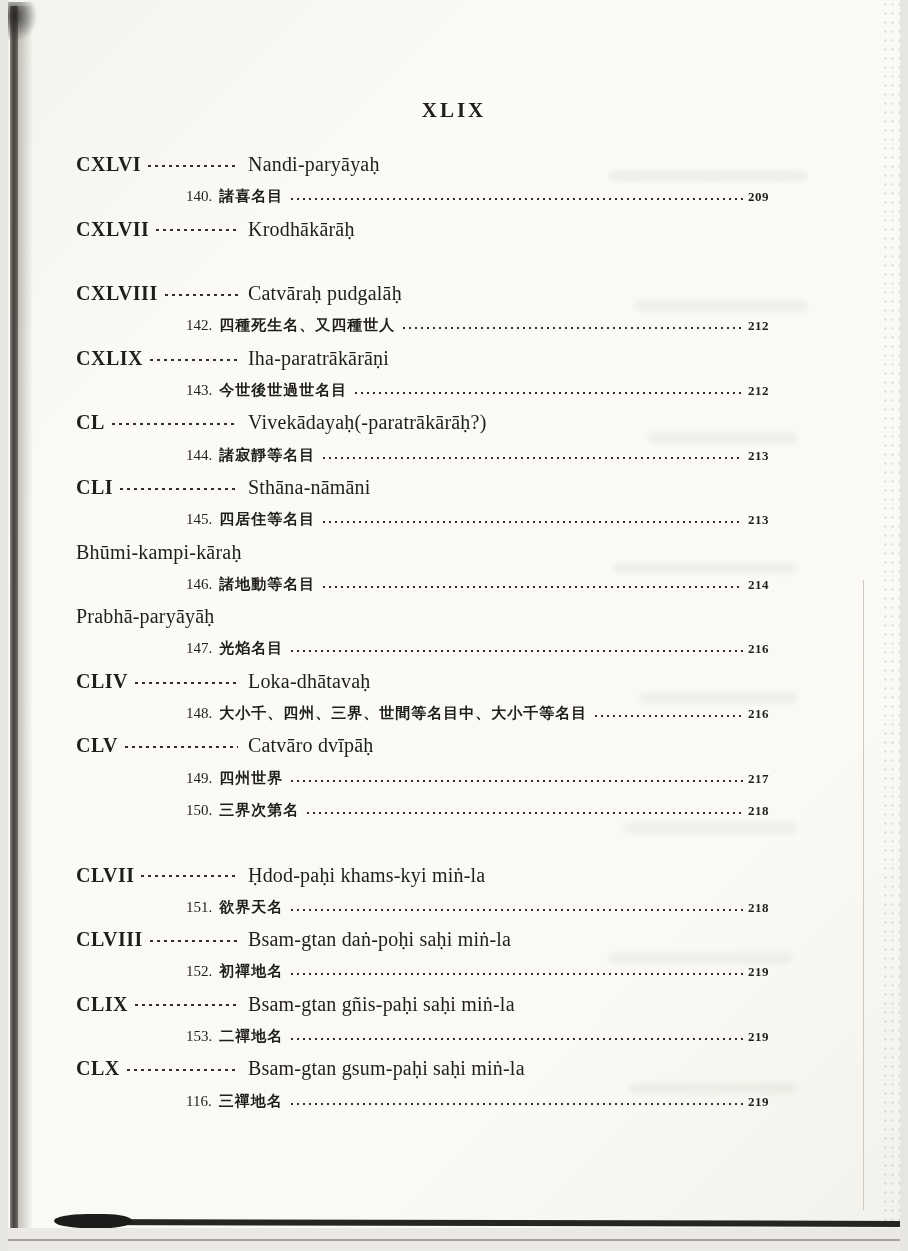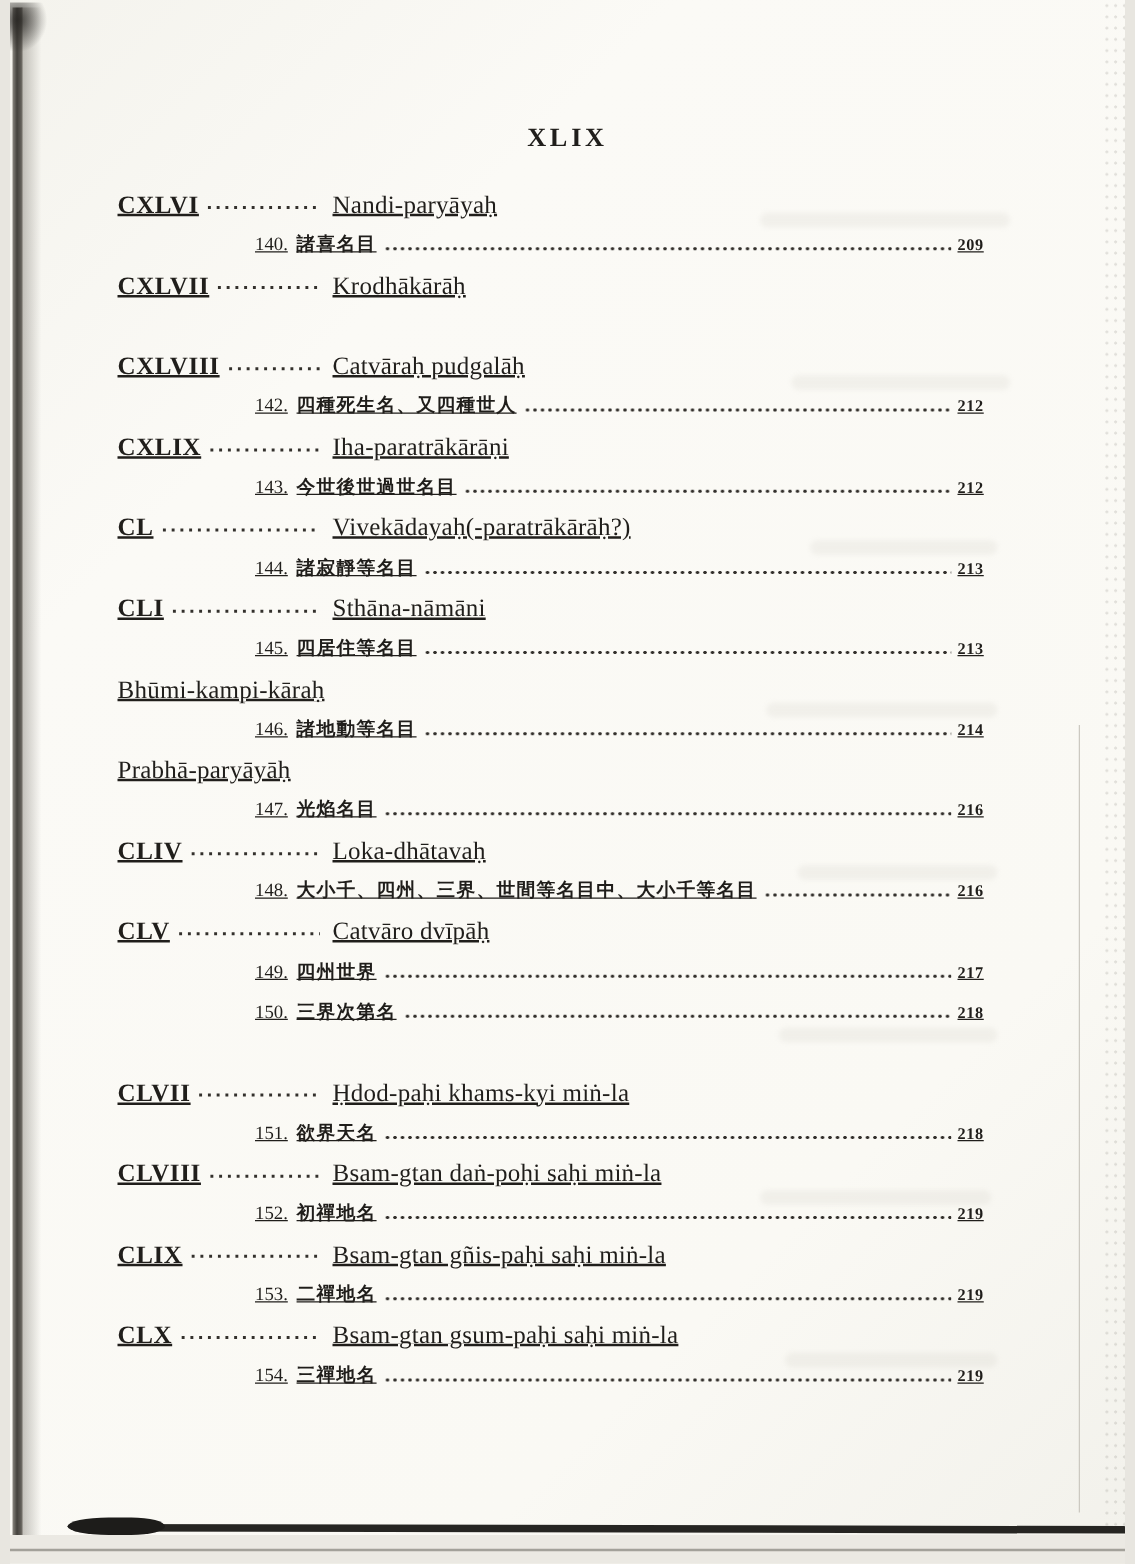--- a/index.html
+++ b/index.html
@@ -38,21 +38,21 @@
     filter:blur(2px);border-radius:6px;}
 
   
   .page-header{
     text-align:center;
     padding-top:98px;
     font-size:21px;font-weight:bold;letter-spacing:3px;
   }
 
   
-  .toc{position:absolute;left:86px;top:148px;width:706px;text-decoration:underline;}
+  .toc{position:absolute;left:68px;top:148px;width:706px;}
   .entry{height:64.6px;}
   .row{display:flex;align-items:baseline;height:32.3px;line-height:32.3px;white-space:nowrap;}
   .num-col{width:172px;display:flex;align-items:baseline;flex:0 0 172px;}
   .numeral{font-size:20px;font-weight:bold;letter-spacing:.5px;}
   .dotfill{flex:1 1 auto;align-self:stretch;
     background-image:radial-gradient(circle,#33302c 1.2px,rgba(0,0,0,0) 1.5px);
     background-repeat:repeat-x;}
   .num-dots{margin:0 10px 0 5px;background-size:7px 12px;background-position:0 58%;}
   .title{font-size:20px;letter-spacing:.2px;}
   .row2{padding-left:110px;}
@@ -289,21 +289,21 @@
 
   <div class="entry">
     <div class="row">
       <span class="num-col">
         <span class="numeral">CLX</span>
         <span class="dotfill num-dots"></span>
       </span>
       <span class="title">Bsam-gtan gsum-paḥi saḥi miṅ-la</span>
     </div>
     <div class="row row2">
-      <span class="sub-no">154.</span>
+      <span class="sub-no">116.</span>
       <span class="sub-title">三禪地名</span>
       <span class="dotfill leader"></span>
       <span class="page-no">219</span>
     </div>
   </div>
 </div>
 
   <div class="below-strip"></div>
   <div class="below-line"></div>
   <div class="bottom-line"></div>

